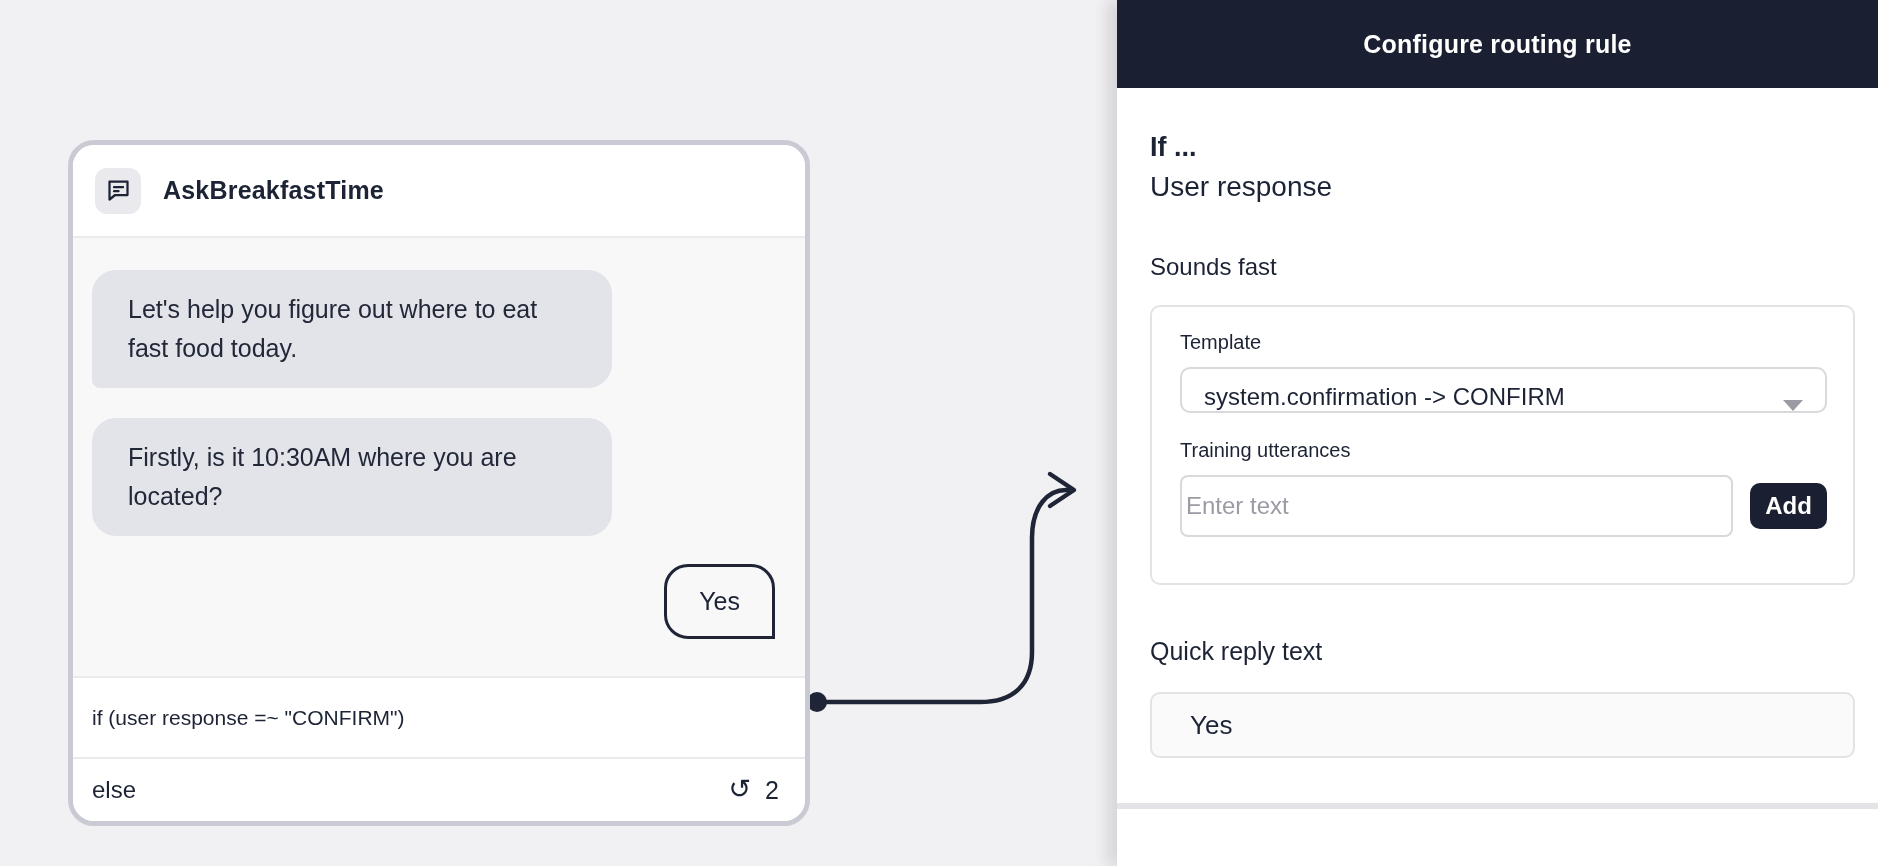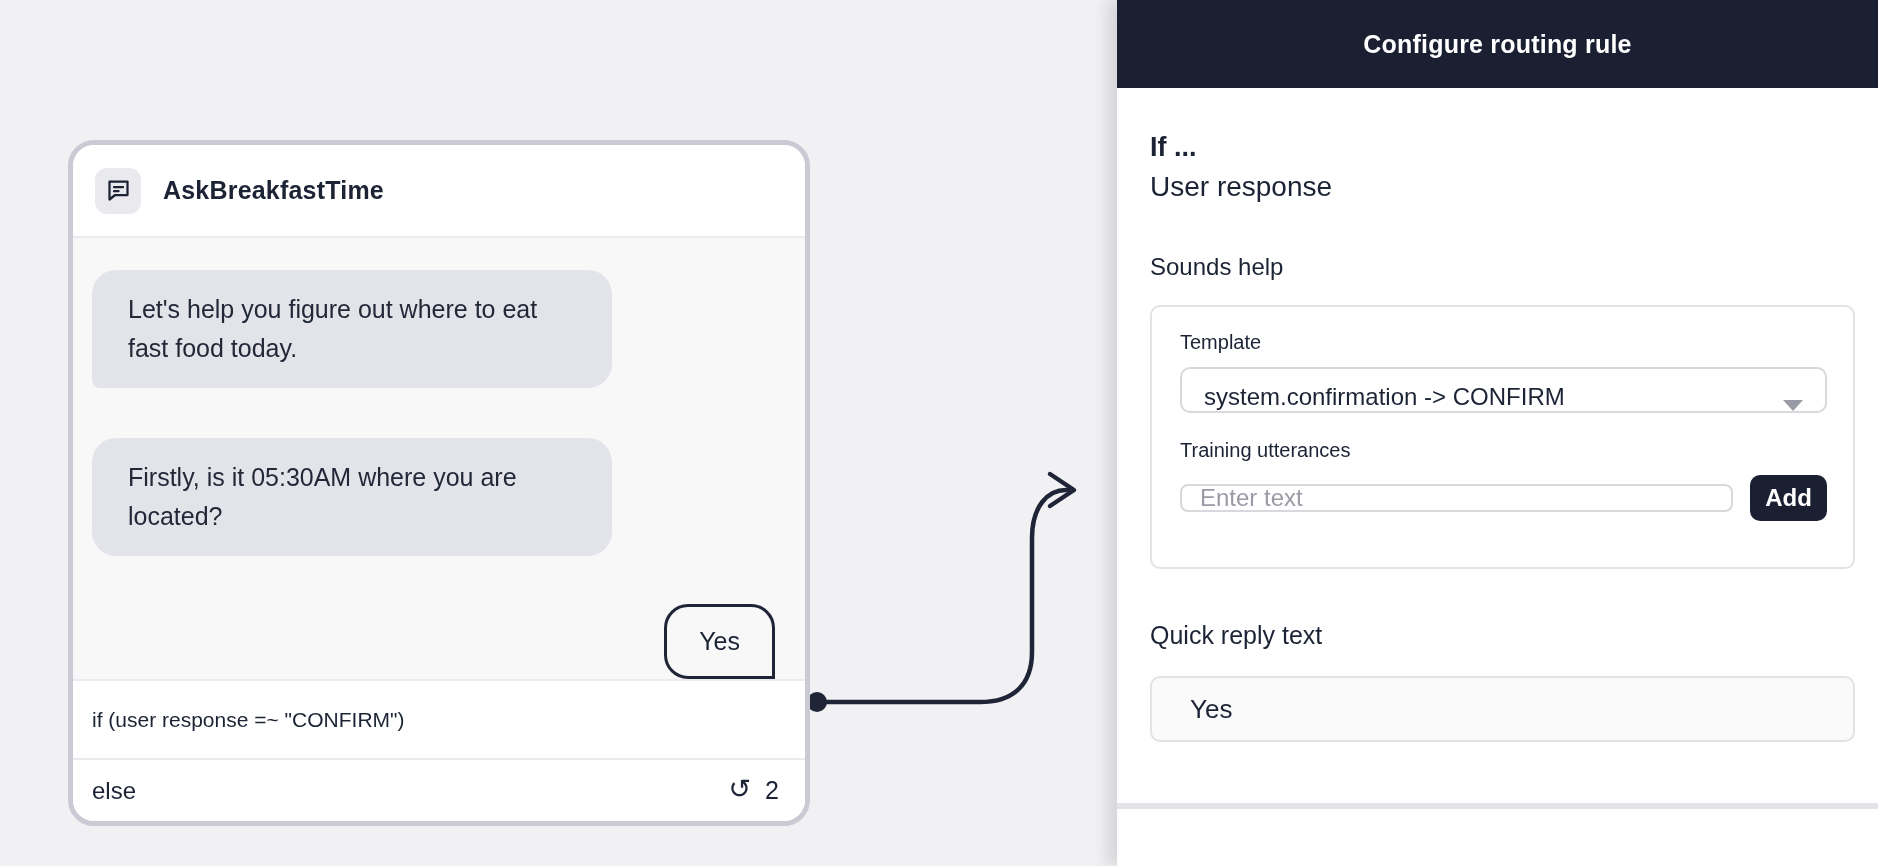--- a/index.html
+++ b/index.html
@@ -36,21 +36,21 @@
     width: 46px; height: 46px;
     background: #e9e9ee; border-radius: 12px;
     display: flex; align-items: center; justify-content: center;
   }
   .node-title { margin-left: 22px; font-size: 25px; font-weight: bold; letter-spacing: .2px; }
 
   .messages-area {
     flex: 1 1 auto;
     background: #f8f8f9;
     padding: 32px 20px 0 19px;
-    display: flex; flex-direction: column; gap: 20px;
+    display: flex; flex-direction: column;
   }
   .bubble {
     width: 520px;
     background: #e3e4e9;
     color: #222838;
     font-size: 25px; line-height: 39px;
     padding: 20px 36px;
     border-radius: 24px;
   }
   .bubble.first { border-bottom-left-radius: 8px; }
@@ -120,23 +120,23 @@
   .select-text { flex: 1 1 auto; }
   .caret-down {
     width: 0; height: 0;
     border-left: 10px solid transparent;
     border-right: 10px solid transparent;
     border-top: 11px solid #9a9aa4;
   }
   .training-label { margin-top: 26px; }
   .utterance-row { margin-top: 13px; display: flex; align-items: center; gap: 17px; }
   .utterance-input {
-    flex: 1 1 auto; height: 28px;
+    flex: 1 1 auto; height: 62px;
     border: 2px solid #d8d8dd; border-radius: 8px;
-    padding: 0 18px;
+    padding: 0 4px;
     font-size: 24px; font-family: "Liberation Sans", sans-serif;
     color: #1c2335; background: #ffffff;
     outline: none;
   }
   .utterance-input::placeholder { color: #9b9ba5; }
   .add-btn {
     flex: 0 0 auto;
     width: 77px; height: 46px;
     background: #1a2032; color: #ffffff;
     font-size: 24px; font-weight: bold; font-family: Liberation Sans, sans-serif;
@@ -178,21 +178,21 @@
           <path d="M4 4 h16 v12 h-11 l-5 4 z"></path>
           <line x1="8" y1="9" x2="16" y2="9" stroke-linecap="round"></line>
           <line x1="8" y1="12.6" x2="12" y2="12.6" stroke-linecap="round"></line>
         </svg>
       </div>
       <div class="node-title">AskBreakfastTime</div>
     </div>
 
     <div class="messages-area">
       <div class="bubble first">Let's help you figure out where to eat fast food today.</div>
-      <div class="bubble">Firstly, is it 05:30AM where you are located?</div>
+      <div class="bubble">Firstly, is it 10:30AM where you are located?</div>
       <div class="quick-chip">Yes</div>
     </div>
 
     <div class="cond-row if-row">
       <span>if (user response =~ "CONFIRM")</span>
     </div>
     <div class="cond-row else-row">
       <span>else</span>
       <span class="else-right">
         <span class="loop-glyph">↺</span>
@@ -203,21 +203,21 @@
 
   <div class="panel">
     <div class="panel-header">
       <div class="panel-header-title">Configure routing rule</div>
     </div>
 
     <div class="panel-body">
       <div class="if-heading">If ...</div>
       <div class="if-value">User response</div>
 
-      <div class="sounds-like">Sounds help</div>
+      <div class="sounds-like">Sounds fast</div>
 
       <div class="sounds-box">
         <div class="field-label">Template</div>
         <div class="select-box">
           <span class="select-text">system.confirmation -&gt; CONFIRM</span>
           <span class="caret-down"></span>
         </div>
 
         <div class="field-label training-label">Training utterances</div>
         <div class="utterance-row">

